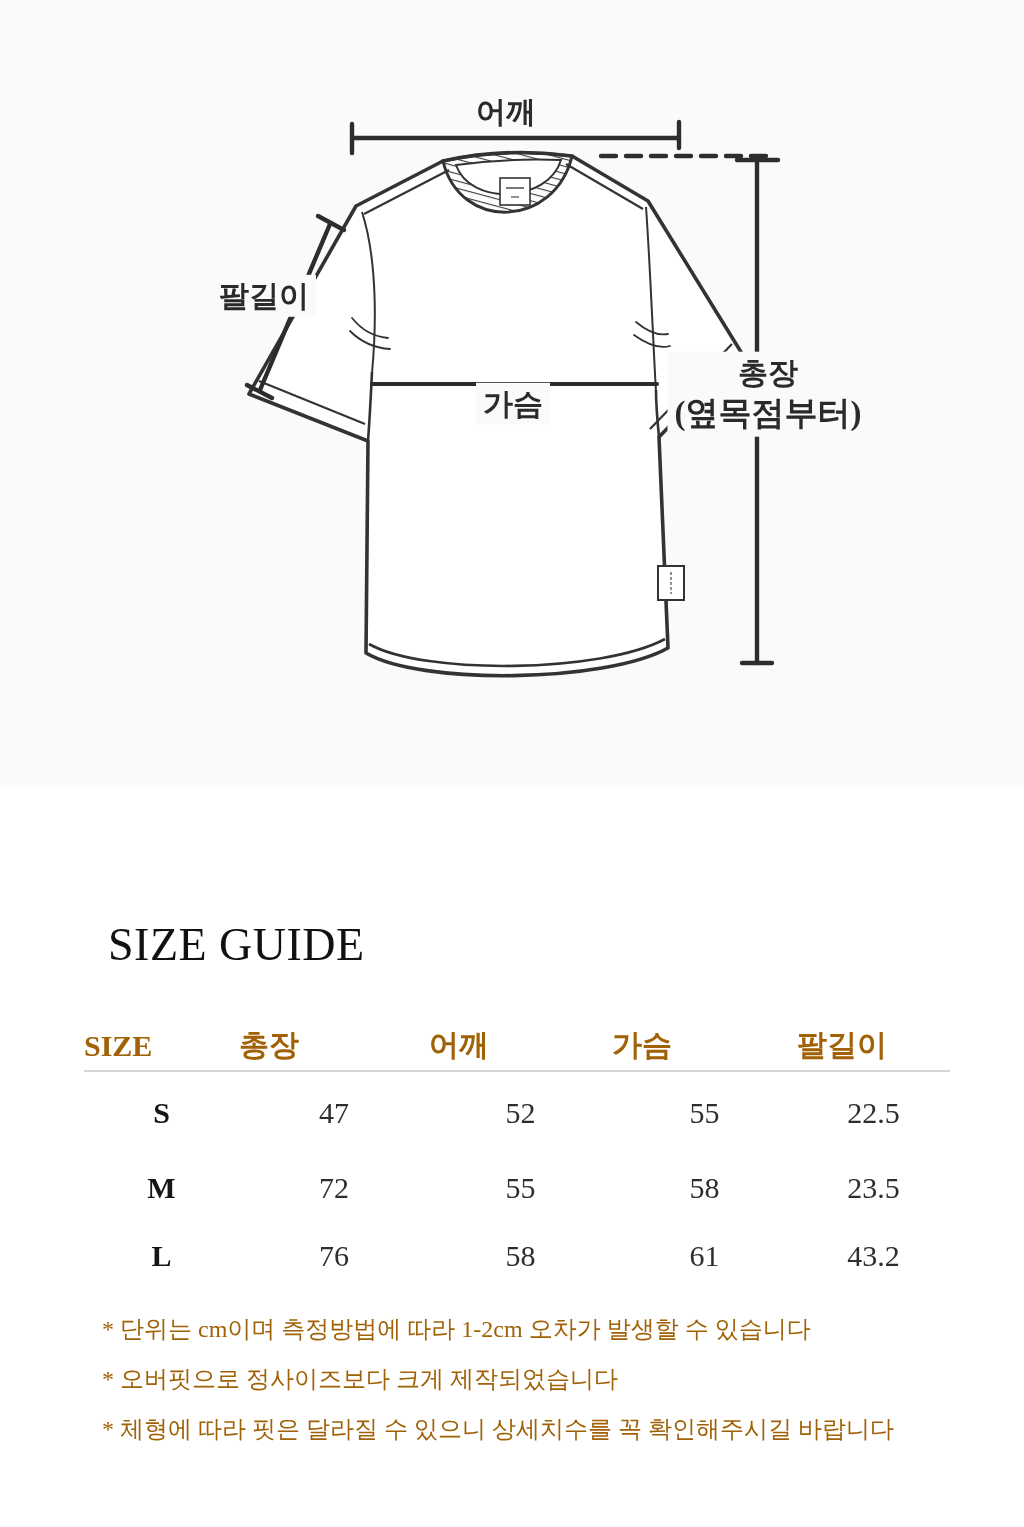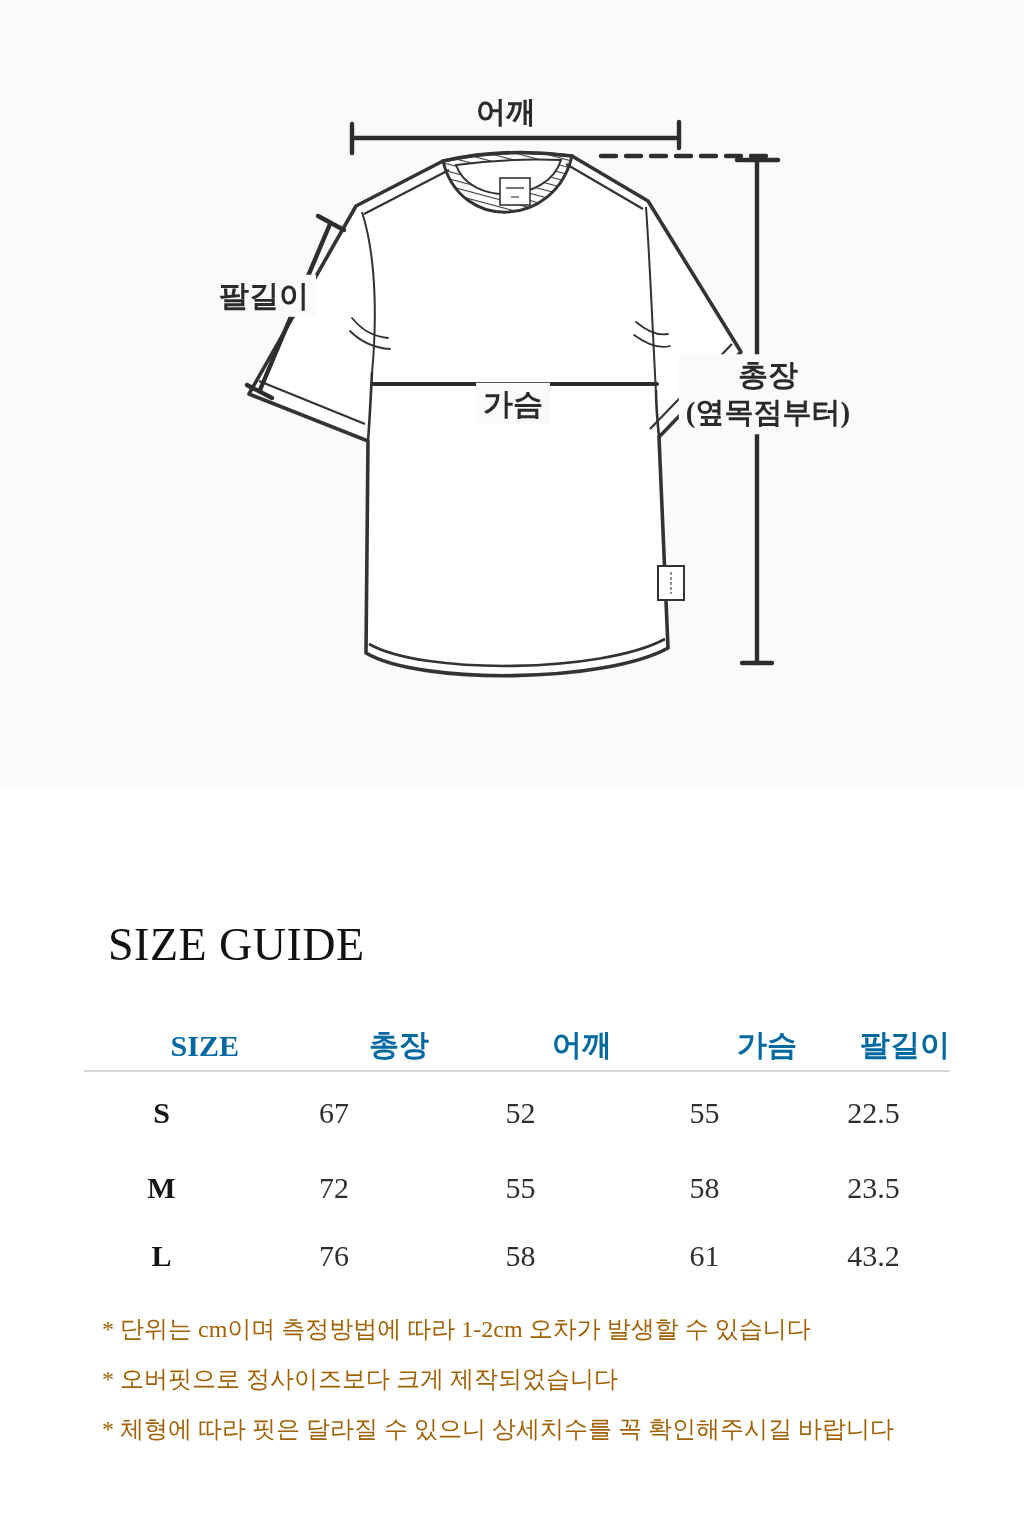--- a/index.html
+++ b/index.html
@@ -22,21 +22,21 @@
     transform:translate(-50%,-50%);
     font-weight:700;
     font-size:30px;
     line-height:1.28;
     color:#2a2a2a;
     background:#fafafa;
     padding:2px 7px;
     text-align:center;
     white-space:nowrap;
   }
-  .m-label .sub{display:block;font-size:29px;}
+  .m-label .sub{display:block;font-size:33px;}
   
   .guide-section{
     position:relative;
     width:823px;height:740px;
     background:#ffffff;
     box-sizing:border-box;
     padding:132px 74px 40px 84px;
   }
   .sg-title{
     margin:0 0 0 24px;
@@ -55,24 +55,24 @@
   }
   table.size-table{
     margin-top:50px;
     width:866px;
     border-collapse:collapse;
     table-layout:fixed;
   }
   .size-table th{
     font-size:30px;
     font-weight:700;
-    color:#0369a1;
+    color:#a16207;
     height:48px;
     vertical-align:middle;
-    text-align:right;
+    text-align:left;
     border-bottom:2px solid #d6d6d6;
     padding:0;
   }
   .size-table td{
     font-size:30px;
     font-weight:400;
     color:#2e2e2e;
     height:68px;
     vertical-align:middle;
     text-align:center;
@@ -191,21 +191,21 @@
           <th>SIZE</th>
           <th>총장</th>
           <th>어깨</th>
           <th>가슴</th>
           <th>팔길이</th>
         </tr>
       </thead>
       <tbody>
         <tr>
           <td class="size-name">S</td>
-          <td>67</td>
+          <td>47</td>
           <td>52</td>
           <td>55</td>
           <td>22.5</td>
         </tr>
         <tr>
           <td class="size-name">M</td>
           <td>72</td>
           <td>55</td>
           <td>58</td>
           <td>23.5</td>

